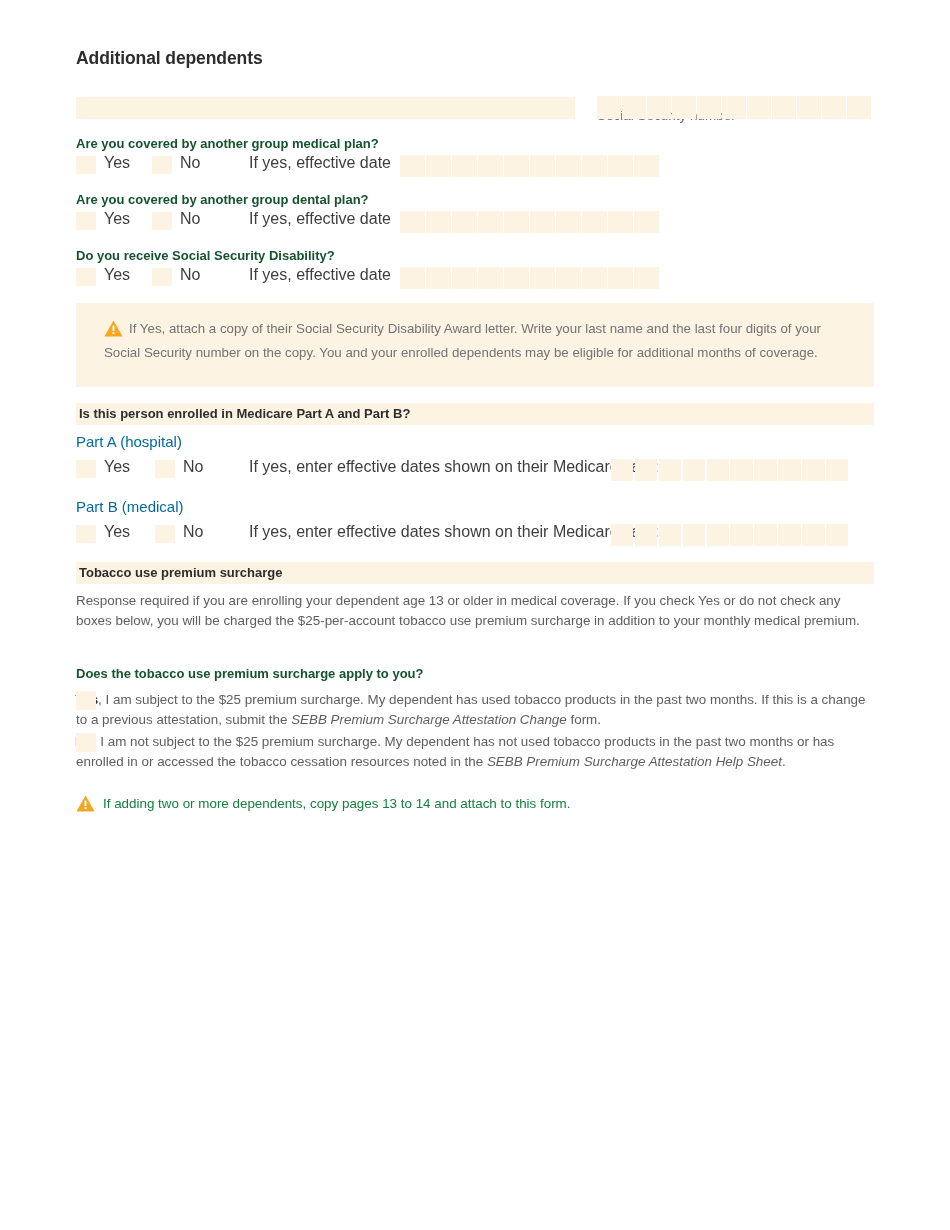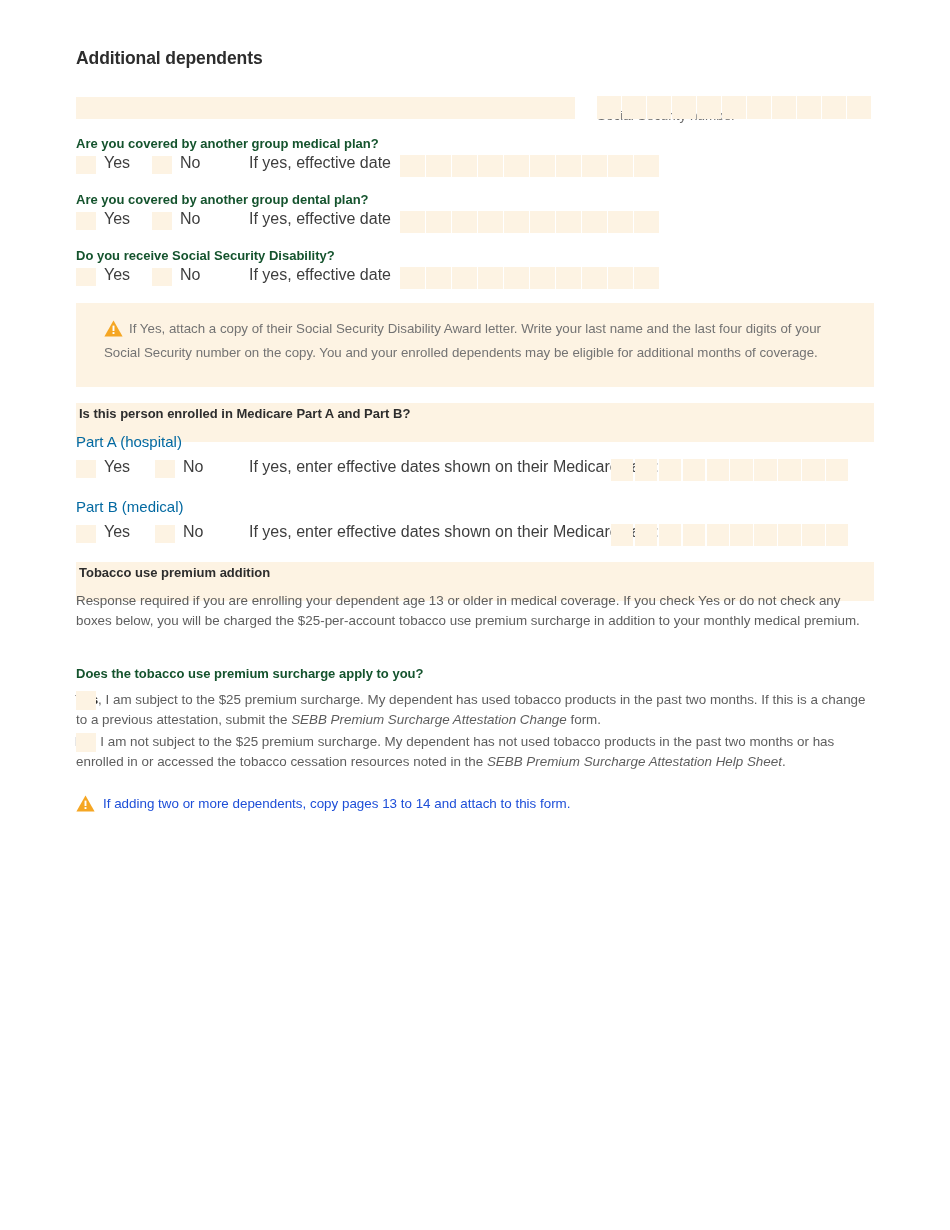--- a/index.html
+++ b/index.html
@@ -63,21 +63,21 @@
     padding: 16px 26px 0 28px;
     font-size: 13.3px; color: #737373; line-height: 19.5px;
   }
   .tri {
     display: inline-block; vertical-align: -4px;
     margin-right: 6px;
   }
 
   
   .sec-bar {
-    position: absolute; left: 76px; width: 798px; height: 39px;
+    position: absolute; left: 76px; width: 798px; height: 22px;
     background: #fdf3e3;
   }
   .sec-bar span {
     position: absolute; left: 3px; top: 3px;
     font-size: 13px; font-weight: bold; color: #2d2d2d;
   }
 
   .sub-label {
     position: absolute; font-size: 15px; color: #0369a1;
   }
@@ -95,21 +95,21 @@
   }
   .attest .atext {
     font-size: 13.4px; color: #5e5e5e; line-height: 20px;
     text-indent: -1px;
   }
   .attest .atext b { color: #2d2d2d; font-weight: bold; }
   .attest .atext i { font-style: italic; }
 
   .footnote {
     position: absolute; left: 76px;
-    font-size: 13.4px; color: #1d4ed8; line-height: 20px;
+    font-size: 13.4px; color: #15803d; line-height: 20px;
   }
   .footnote .tri { margin-right: 8px; }
 </style>
 </head>
 <body>
 
 <div class="page-title">Additional dependents</div>
 
 <div class="field-label" style="position:absolute;left:76px;top:80px;margin-top:21px;">Subscriber's last name</div>
 <div class="name-field fill"></div>
@@ -245,21 +245,21 @@
         <div class="cell fill"></div>
         <div class="cell fill"></div>
         <div class="cell fill"></div>
         <div class="cell fill"></div>
         <div class="cell fill"></div>
       </div>
     </div>
   </div>
 
 <div class="sec-bar" style="top:562px;">
-  <span>Tobacco use premium addition</span>
+  <span>Tobacco use premium surcharge</span>
 </div>
 
 <div class="para" style="top:591px;">Response required if you are enrolling your dependent age 13 or older in medical coverage. If you check Yes or do not check any boxes below, you will be charged the $25-per-account tobacco use premium surcharge in addition to your monthly medical premium.</div>
 
 <div class="q-label" style="position:absolute;left:76px;top:666px;">Does the tobacco use premium surcharge apply to you?</div>
 
 <div id="tobacco-options">
     <div class="attest" style="top: 690px;">
       <div class="cbox-a"></div>
       <div class="atext"><b>Yes</b>, I am subject to the $25 premium surcharge. My dependent has used tobacco products in the past two months. If this is a change to a previous attestation, submit the <i>SEBB Premium Surcharge Attestation Change</i> form.</div>

